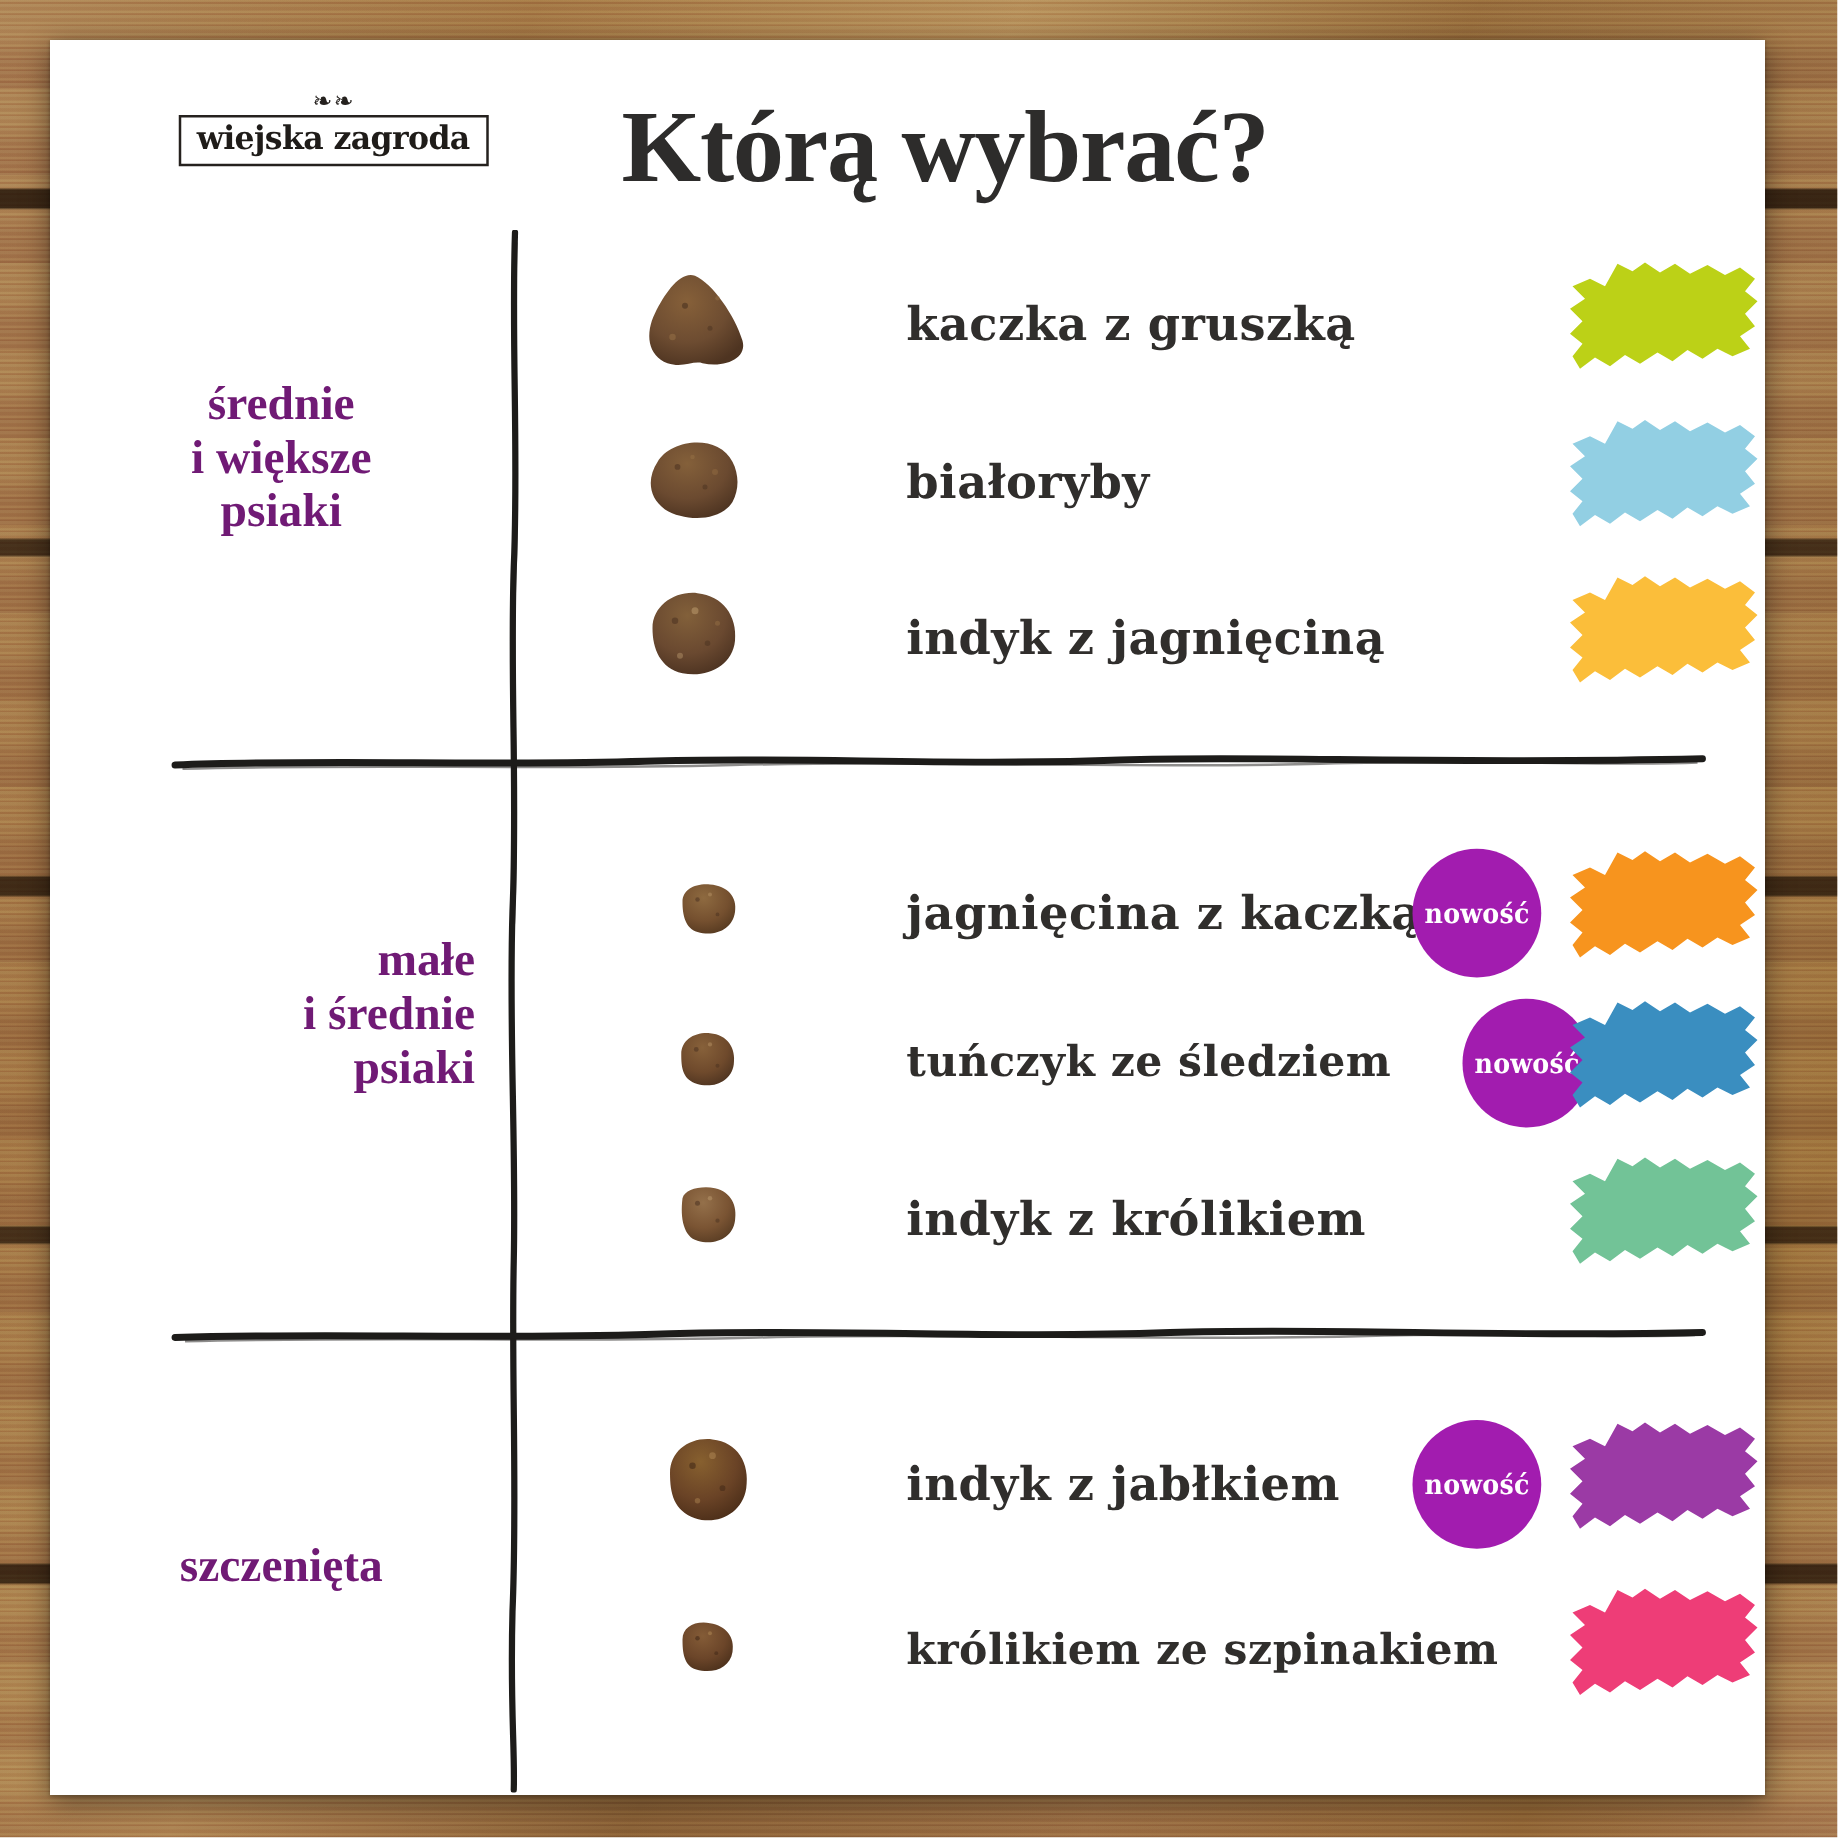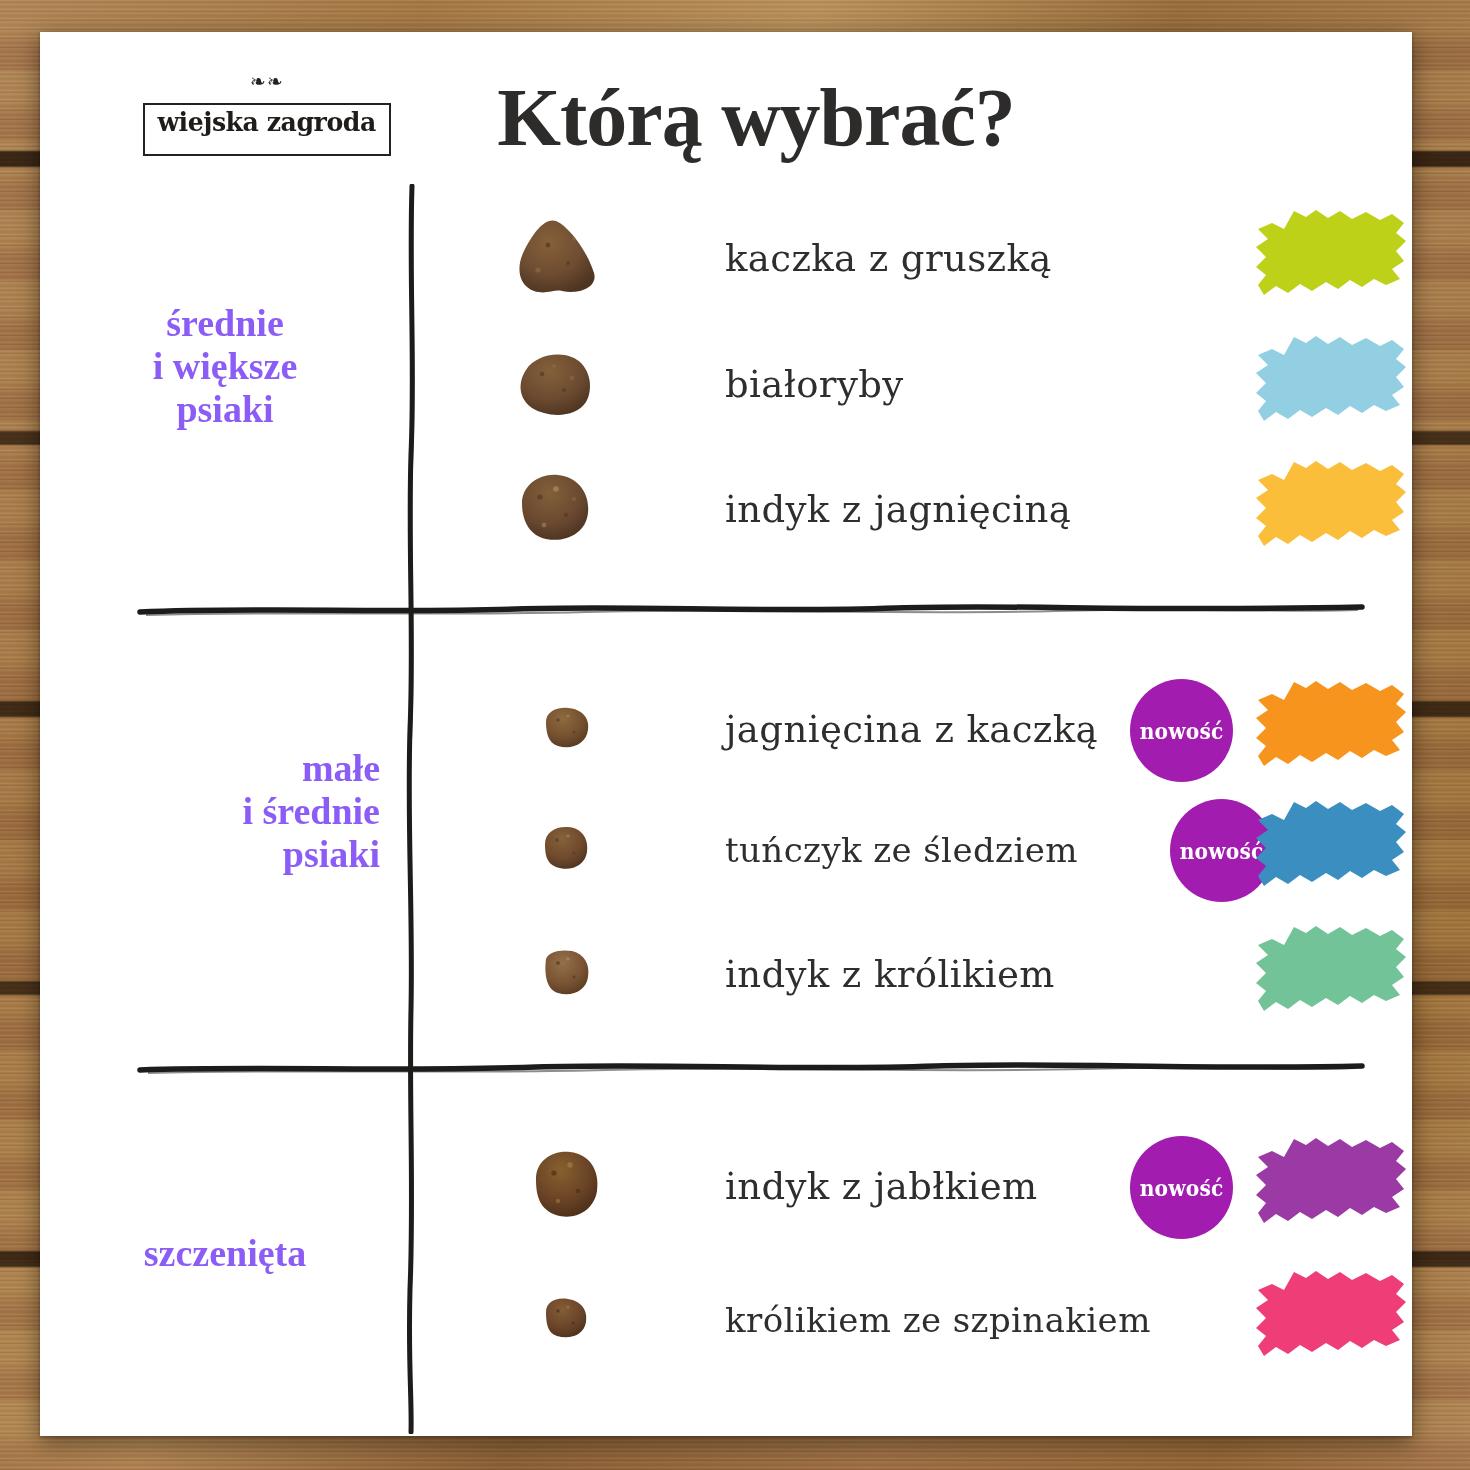--- a/index.html
+++ b/index.html
@@ -77,22 +77,22 @@
     width:270px; text-align:center;
     user-select:none;
   }
   #logo .flourish{
     font-size:19px; line-height:15px; color:#25211e;
     letter-spacing:1px; font-family:"DejaVu Sans", sans-serif;
   }
   #logo .box{
     display:inline-block;
     border:2.5px solid #25211e;
-    padding:2px 9px 17px 9px;
-    margin-top:14px;
+    padding:2px 9px 5px 9px;
+    margin-top:3px;
   }
   #logo .box span{
     font-family:"DejaVu Serif", serif;
     font-weight:700;
     font-size:26px;
     letter-spacing:-0.5px;
     color:#1f1c19;
     white-space:nowrap;
     display:block;
     transform:scaleX(0.97);
@@ -117,21 +117,21 @@
 
   
   .grp-label{
     position:absolute;
     width:310px;
     text-align:center;
     font-family:"Liberation Serif", serif;
     font-weight:700;
     font-size:38px;
     line-height:43px;
-    color:#8b5cf6;
+    color:#701a75;
     left:30px;
   }
 
   
   .prow{
     position:absolute;
     left:470px;
     width:900px;
     height:100px;
   }
@@ -139,21 +139,21 @@
     position:absolute;
     left:0; top:50%;
     transform:translateY(-50%);
   }
   .pname{
     position:absolute;
     left:215px;
     top:50%;
     transform:translateY(-50%);
     font-family:"DejaVu Serif", serif;
-    font-weight:400;
+    font-weight:700;
     font-size:37px;
     line-height:40px;
     letter-spacing:0.4px;
     color:#302e2c;
     white-space:nowrap;
   }
   .pname.small{ font-size:34px; }
 
   .badge{
     position:absolute;

